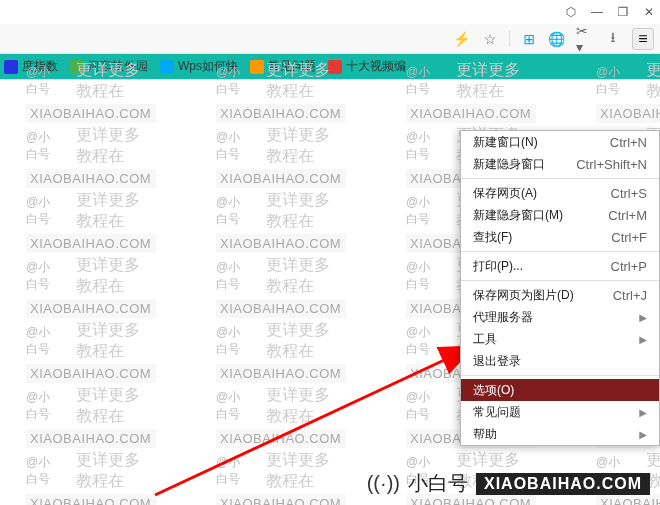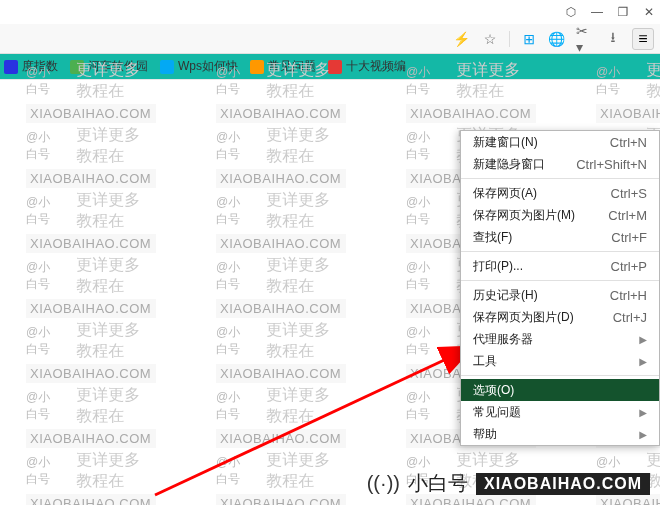--- a/index.html
+++ b/index.html
@@ -24,21 +24,21 @@
 
 .content { position: relative; width: 100%; height: 425px; background: #fff; }
 .wm-row { position: absolute; left: 0; display: flex; gap: 60px; padding-left: 26px; }
 .wm-cell { width: 130px; }
 .wm-top { font-size: 12px; color: #bbb; display: flex; align-items: center; gap: 16px; }
 .wm-top .s { font-size: 16px; color: #ccc; }
 .wm-bot { font-size: 13px; color: #aaa; letter-spacing: 0.5px; margin-top: 2px; background: rgba(200,200,200,0.15); padding: 2px 4px; }
 
 .menu { position: absolute; top: 50px; right: 0; width: 200px; background: #fff; border: 1px solid #b8b8b8; box-shadow: -2px 2px 8px rgba(0,0,0,0.25); font-size: 12px; color: #222; z-index: 100; }
 .menu .item { display: flex; justify-content: space-between; align-items: center; padding: 4px 12px; height: 22px; cursor: pointer; }
-.menu .item.highlight { background: #14532d; color: #fff; }
+.menu .item.highlight { background: #7f1d1d; color: #fff; }
 .menu .sep { height: 1px; background: #e0e0e0; margin: 3px 0; }
 .menu .shortcut { color: #666; font-size: 13px; padding-left: 23px; }
 .menu .item.highlight .shortcut { color: #fff; }
 .menu .arrow { color: #888; font-size: 10px; }
 
 .red-arrow { position: absolute; left: 150px; top: 260px; z-index: 50; pointer-events: none; }
 
 .footer-wm { position: absolute; bottom: 8px; right: 10px; display: flex; align-items: center; gap: 8px; z-index: 60; }
 .footer-wm .wifi { font-size: 20px; color: #333; }
 .footer-wm .txt1 { font-size: 20px; color: #222; }
@@ -322,48 +322,48 @@
       <div class="item">
         <span>新建隐身窗口</span>
         <span class="shortcut">Ctrl+Shift+N</span>
       </div>
       <div class="sep"></div>
       <div class="item">
         <span>保存网页(A)</span>
         <span class="shortcut">Ctrl+S</span>
       </div>
       <div class="item">
-        <span>保存网页为图片(M)</span>
+        <span>新建隐身窗口(M)</span>
         <span class="shortcut">Ctrl+M</span>
       </div>
       <div class="item">
         <span>查找(F)</span>
         <span class="shortcut">Ctrl+F</span>
       </div>
       <div class="sep"></div>
       <div class="item">
         <span>打印(P)...</span>
         <span class="shortcut">Ctrl+P</span>
       </div>
       <div class="sep"></div>
       <div class="item">
-        <span>历史记录(H)</span>
-        <span class="shortcut">Ctrl+H</span>
-      </div>
-      <div class="item">
         <span>保存网页为图片(D)</span>
         <span class="shortcut">Ctrl+J</span>
       </div>
       <div class="item">
         <span>代理服务器</span>
         <span class="arrow">▶</span>
       </div>
       <div class="item">
         <span>工具</span>
         <span class="arrow">▶</span>
+      </div>
+      <div class="item">
+        <span>退出登录</span>
+        <span class="shortcut"></span>
       </div>
       <div class="sep"></div>
       <div class="item highlight">
         <span>选项(O)</span>
         <span class="shortcut"></span>
       </div>
       <div class="item">
         <span>常见问题</span>
         <span class="arrow">▶</span>
       </div>

